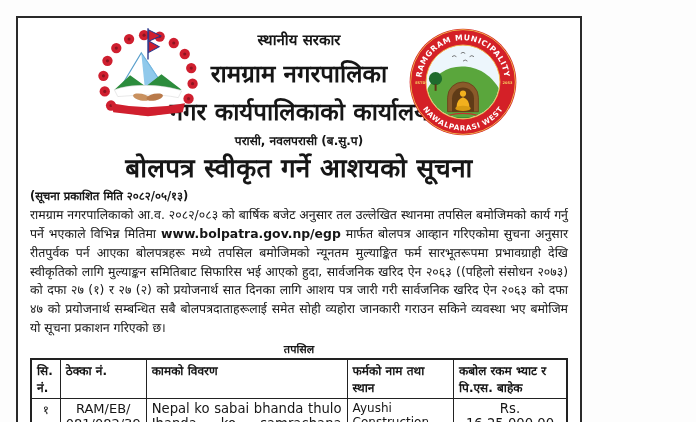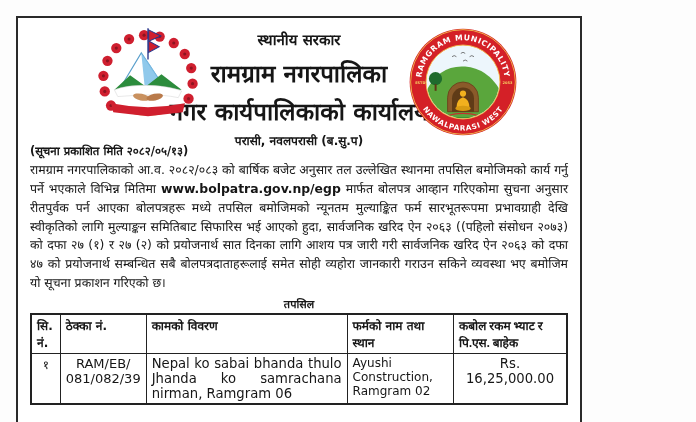--- a/index.html
+++ b/index.html
@@ -45,21 +45,21 @@
   table.tender th, table.tender td {
     border: 1.6px solid #222;
     padding: 2px 5px;
     vertical-align: top;
   }
   table.tender th { font-size: 12px; font-weight: bold; text-align: left; vertical-align: top; }
   th.c-sn  { width: 5.5%; text-align: left; padding-left: 6px; }
   th.c-no  { width: 12.8%; }
   th.c-wk  { width: 40%; }
   th.c-fm  { width: 20.2%; }
-  th.c-am  { width: 21.5%; font-family: Liberation Serif, serif; }
+  th.c-am  { width: 21.5%; }
   td.c-sn  { text-align: center; font-size: 12px; }
   td.c-no  { text-align: center; font-size: 13px; white-space: pre-line; }
   td.c-wk  { font-size: 13.2px; text-align: justify; }
   td.c-fm  { font-size: 12px; }
   td.c-am  { text-align: center; font-size: 13.2px; }
 </style>
 </head>
 <body>
 
 <div class="page">
@@ -167,20 +167,21 @@
         <textPath href="#arcTop" startOffset="50%" text-anchor="middle">RAMGRAM MUNICIPALITY</textPath>
       </text>
       <text font-size="6.6" font-weight="bold" fill="#ffffff" letter-spacing="0.6" font-family="DejaVu Sans, sans-serif">
         <textPath href="#arcBottom" startOffset="50%" text-anchor="middle">NAWALPARASI WEST</textPath>
       </text>
       <text x="6.5" y="51.5" font-size="3.2" fill="#f7d463" font-weight="bold">ESTD</text>
       <text x="86" y="51.5" font-size="3.2" fill="#f7d463" font-weight="bold">2053</text>
     </svg>
   </div>
 
+  <div class="title">बोलपत्र स्वीकृत गर्ने आशयको सूचना</div>
 
   <div class="pub-date">(सूचना प्रकाशित मिति २०८२/०५/१३)</div>
 
   <div class="body-para"><span>रामग्राम नगरपालिकाको आ.व. २०८२/०८३ को बार्षिक बजेट अनुसार तल उल्लेखित स्थानमा तपसिल बमोजिमको कार्य गर्नु पर्ने भएकाले विभिन्न मितिमा </span><span class="url">www.bolpatra.gov.np/egp</span><span> मार्फत बोलपत्र आव्हान गरिएकोमा सुचना अनुसार रीतपुर्वक पर्न आएका बोलपत्रहरू मध्ये तपसिल बमोजिमको न्यूनतम मुल्याङ्कित फर्म सारभूतरूपमा प्रभावग्राही देखि स्वीकृतिको लागि मुल्याङ्कन समितिबाट सिफारिस भई आएको हुदा, सार्वजनिक खरिद ऐन २०६३ ((पहिलो संसोधन २०७३) को दफा २७ (१) र २७ (२) को प्रयोजनार्थ सात दिनका लागि आशय पत्र जारी गरी सार्वजनिक खरिद ऐन २०६३ को दफा ४७ को प्रयोजनार्थ सम्बन्धित सबै बोलपत्रदाताहरूलाई समेत सोही व्यहोरा जानकारी गराउन सकिने व्यवस्था भए बमोजिम यो सूचना प्रकाशन गरिएको छ।</span></div>
 
   <div class="tapasil">तपसिल</div>
 
   <table class="tender">
     <thead>
       <tr>

